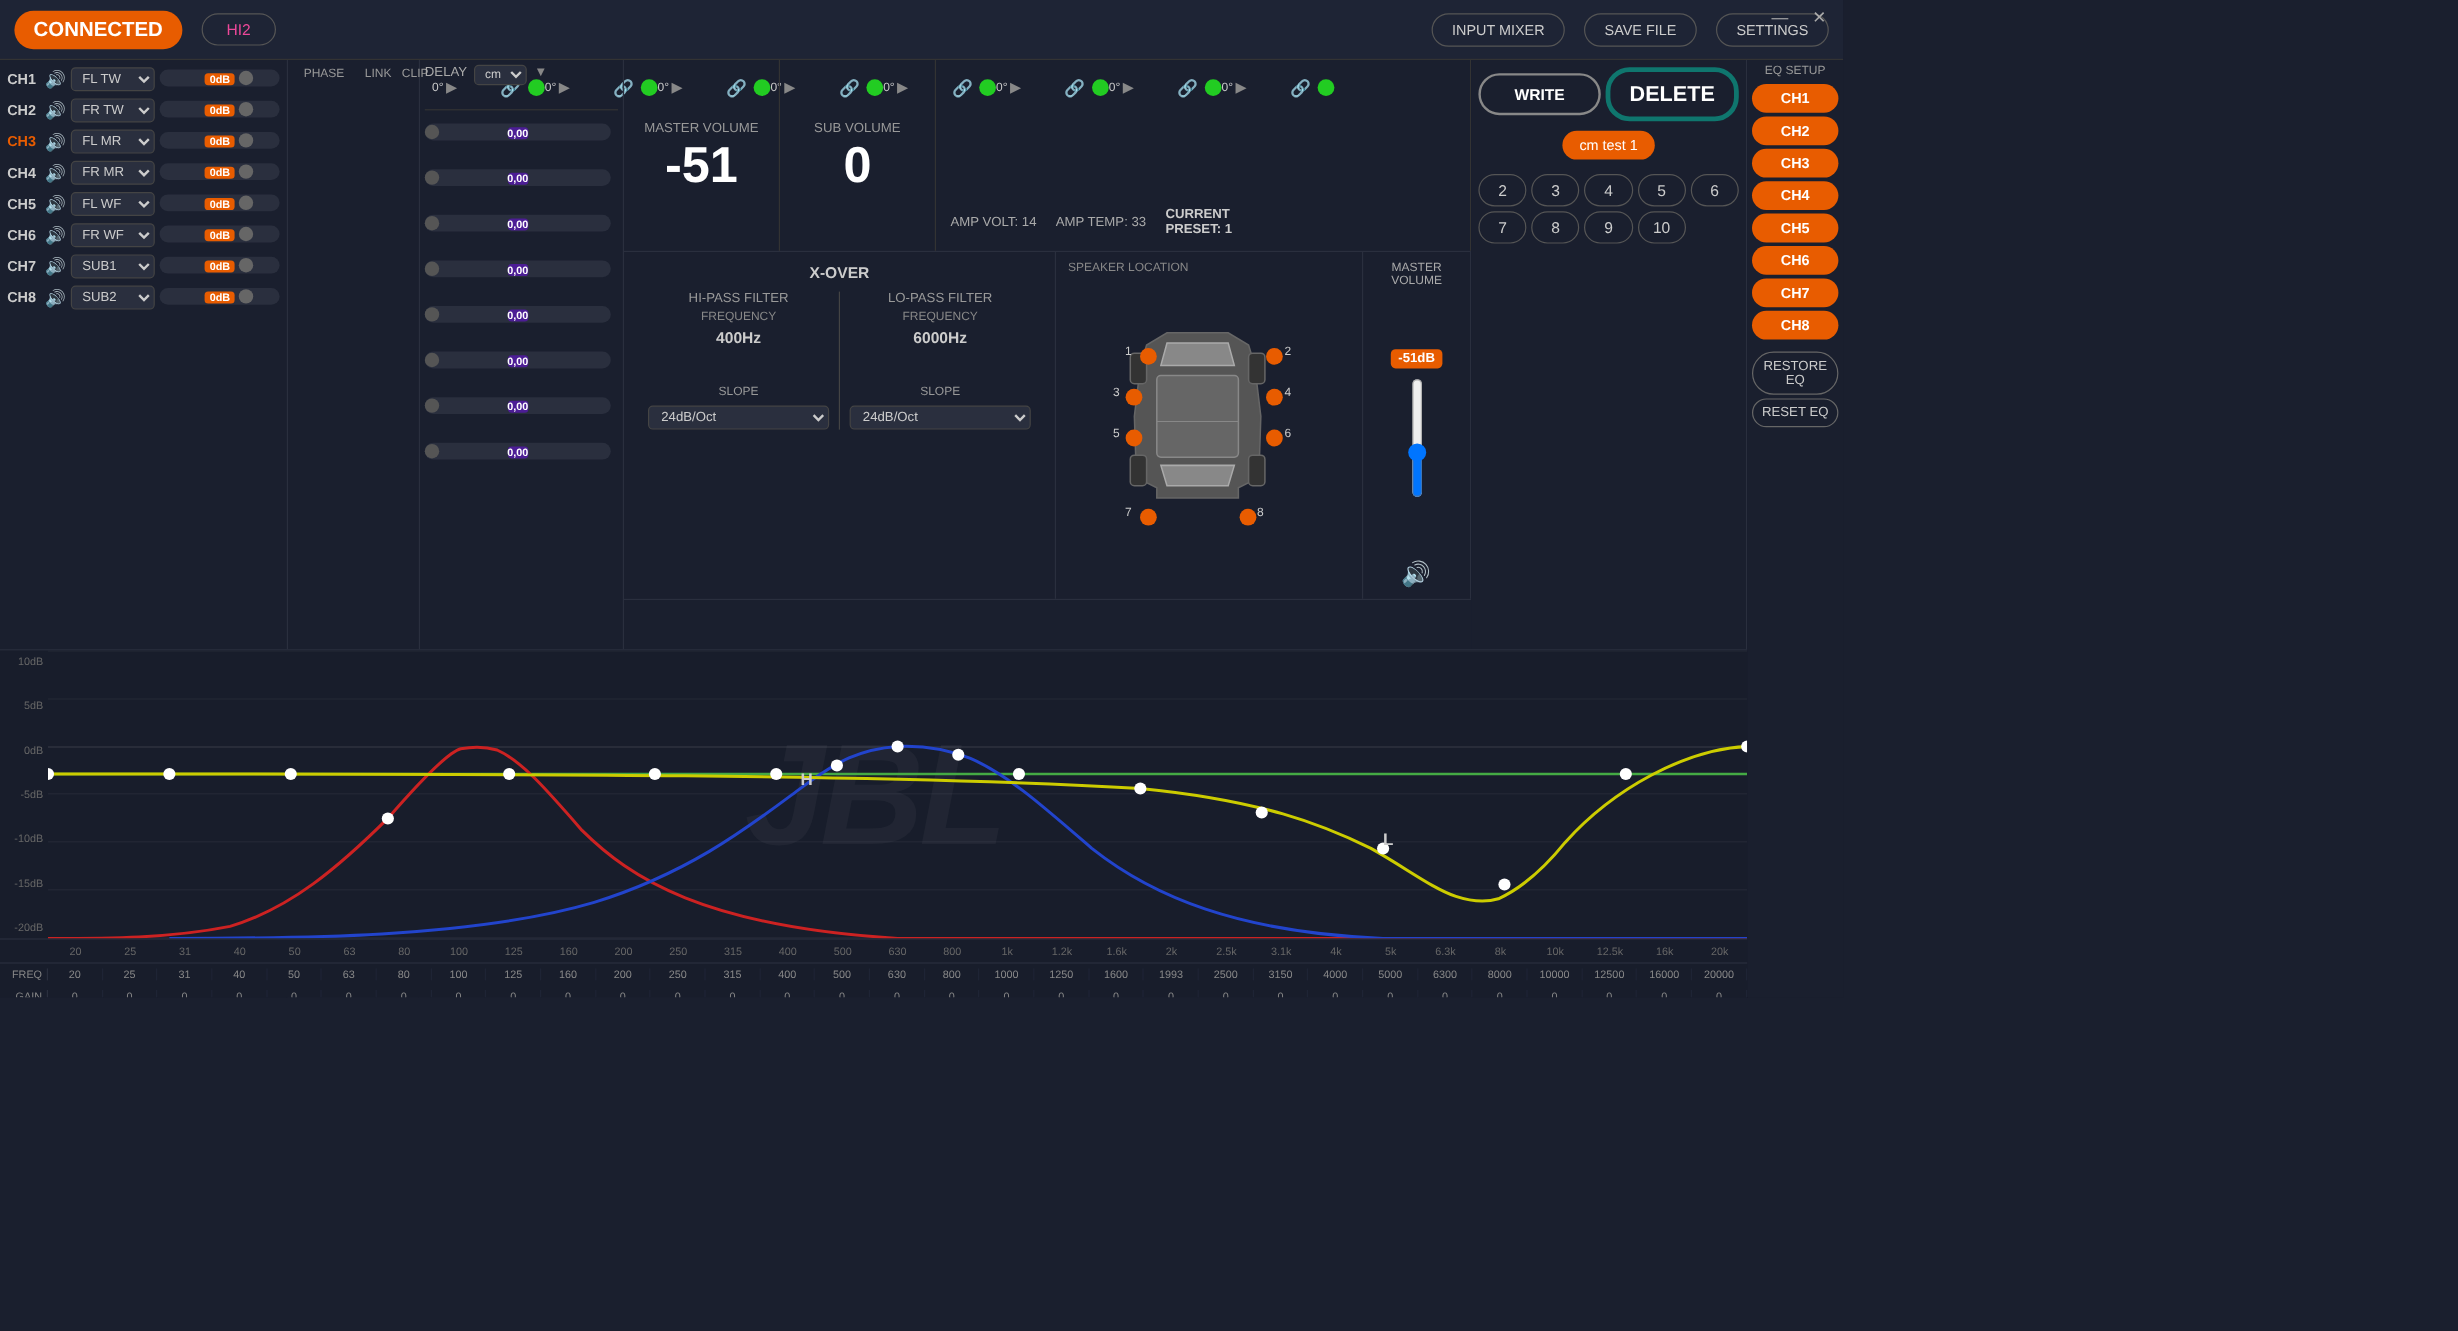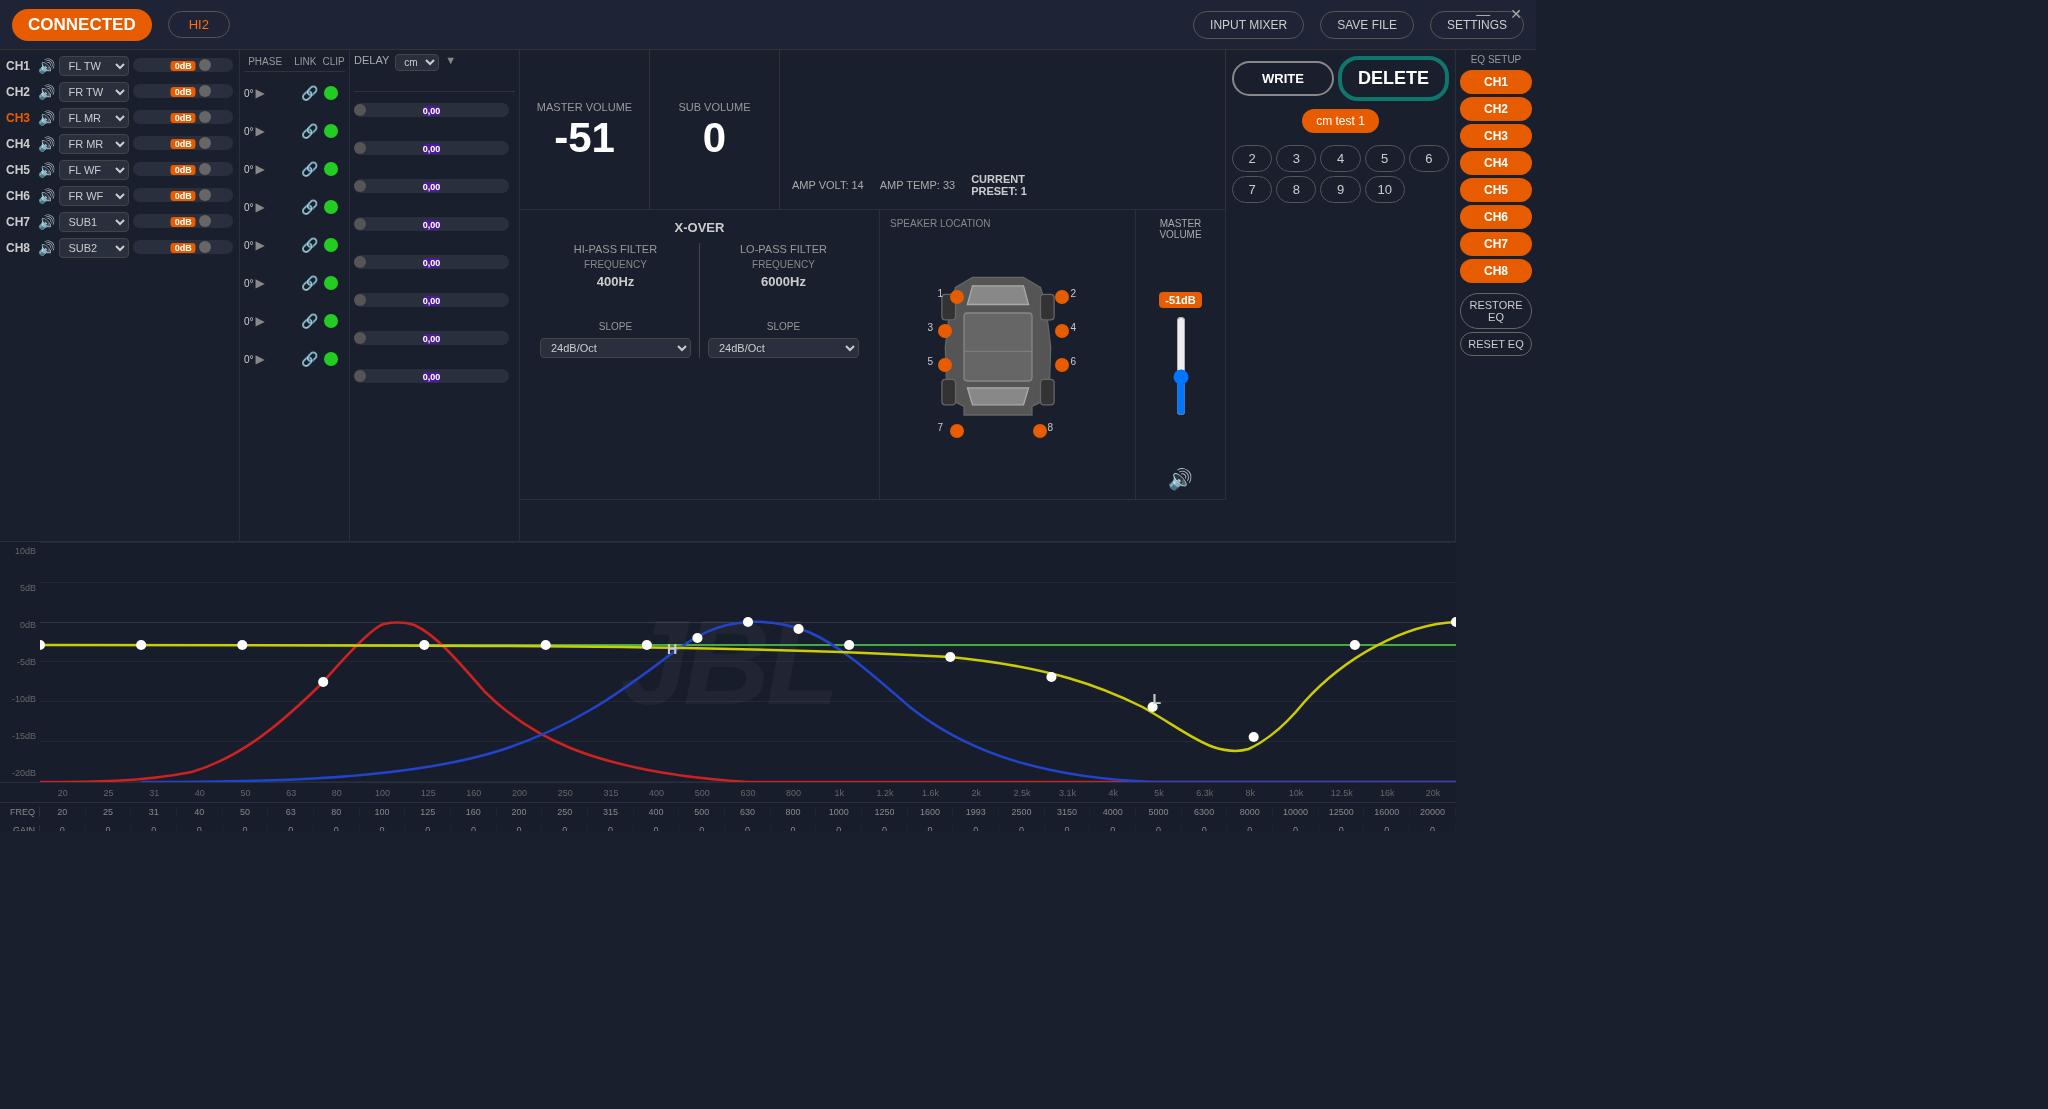--- a/index.html
+++ b/index.html
@@ -46,21 +46,21 @@
       color: #fff;
       border: none;
       border-radius: 20px;
       padding: 6px 16px;
       font-weight: bold;
       font-size: 17px;
       cursor: pointer;
     }
     .btn-hi2 {
       background: transparent;
-      color: #f97316;
+      color: #ec4899;
       border: 1px solid #555;
       border-radius: 20px;
       padding: 5px 20px;
       font-size: 13px;
       cursor: pointer;
     }
     .top-bar-spacer { flex: 1; }
     .btn-top {
       background: transparent;
       color: #ccc;
@@ -141,21 +141,21 @@
       border-radius: 3px;
       font-weight: bold;
     }
 
     
     .phase-panel {
       width: 110px;
       border-right: 1px solid #2a2f3e;
       padding: 4px 4px;
       display: flex;
-      flex-direction: column;
+      flex-direction: row;
     }
     .phase-header {
       display: flex;
       gap: 8px;
       font-size: 10px;
       color: #999;
       padding: 2px 0 4px 0;
       border-bottom: 1px solid #333;
       margin-bottom: 2px;
     }

